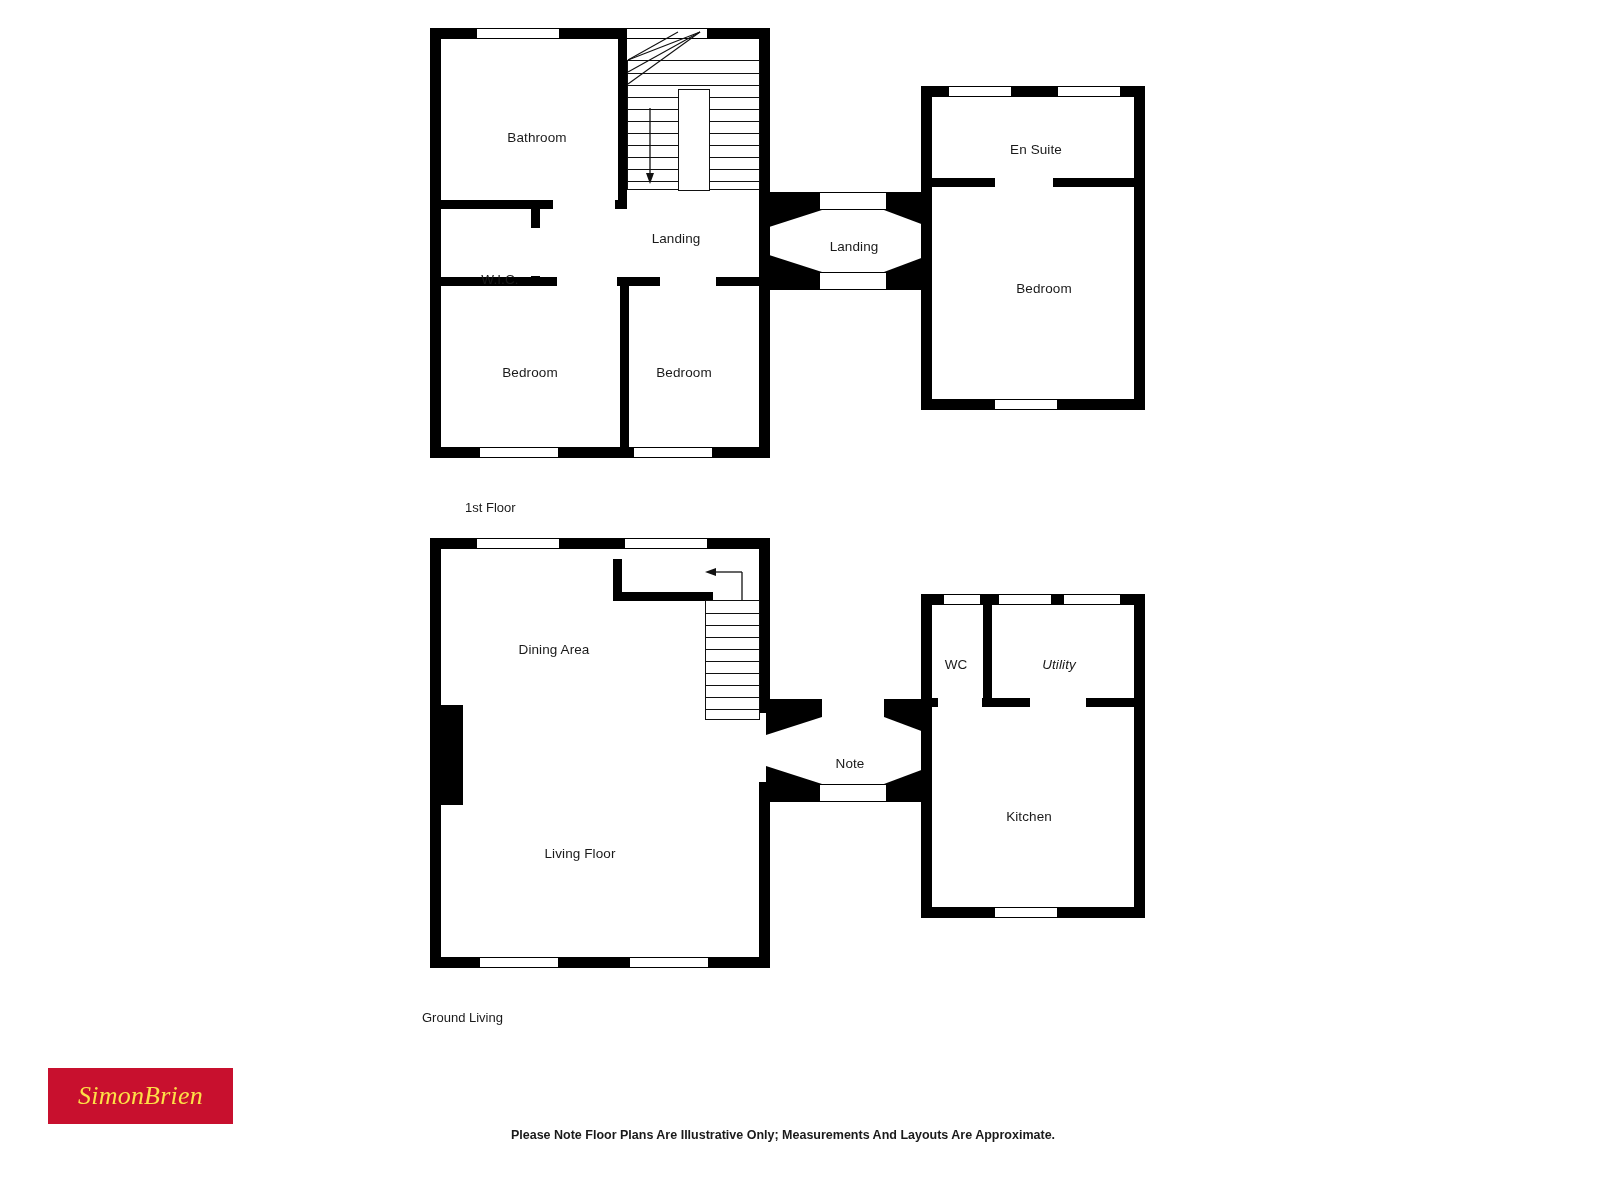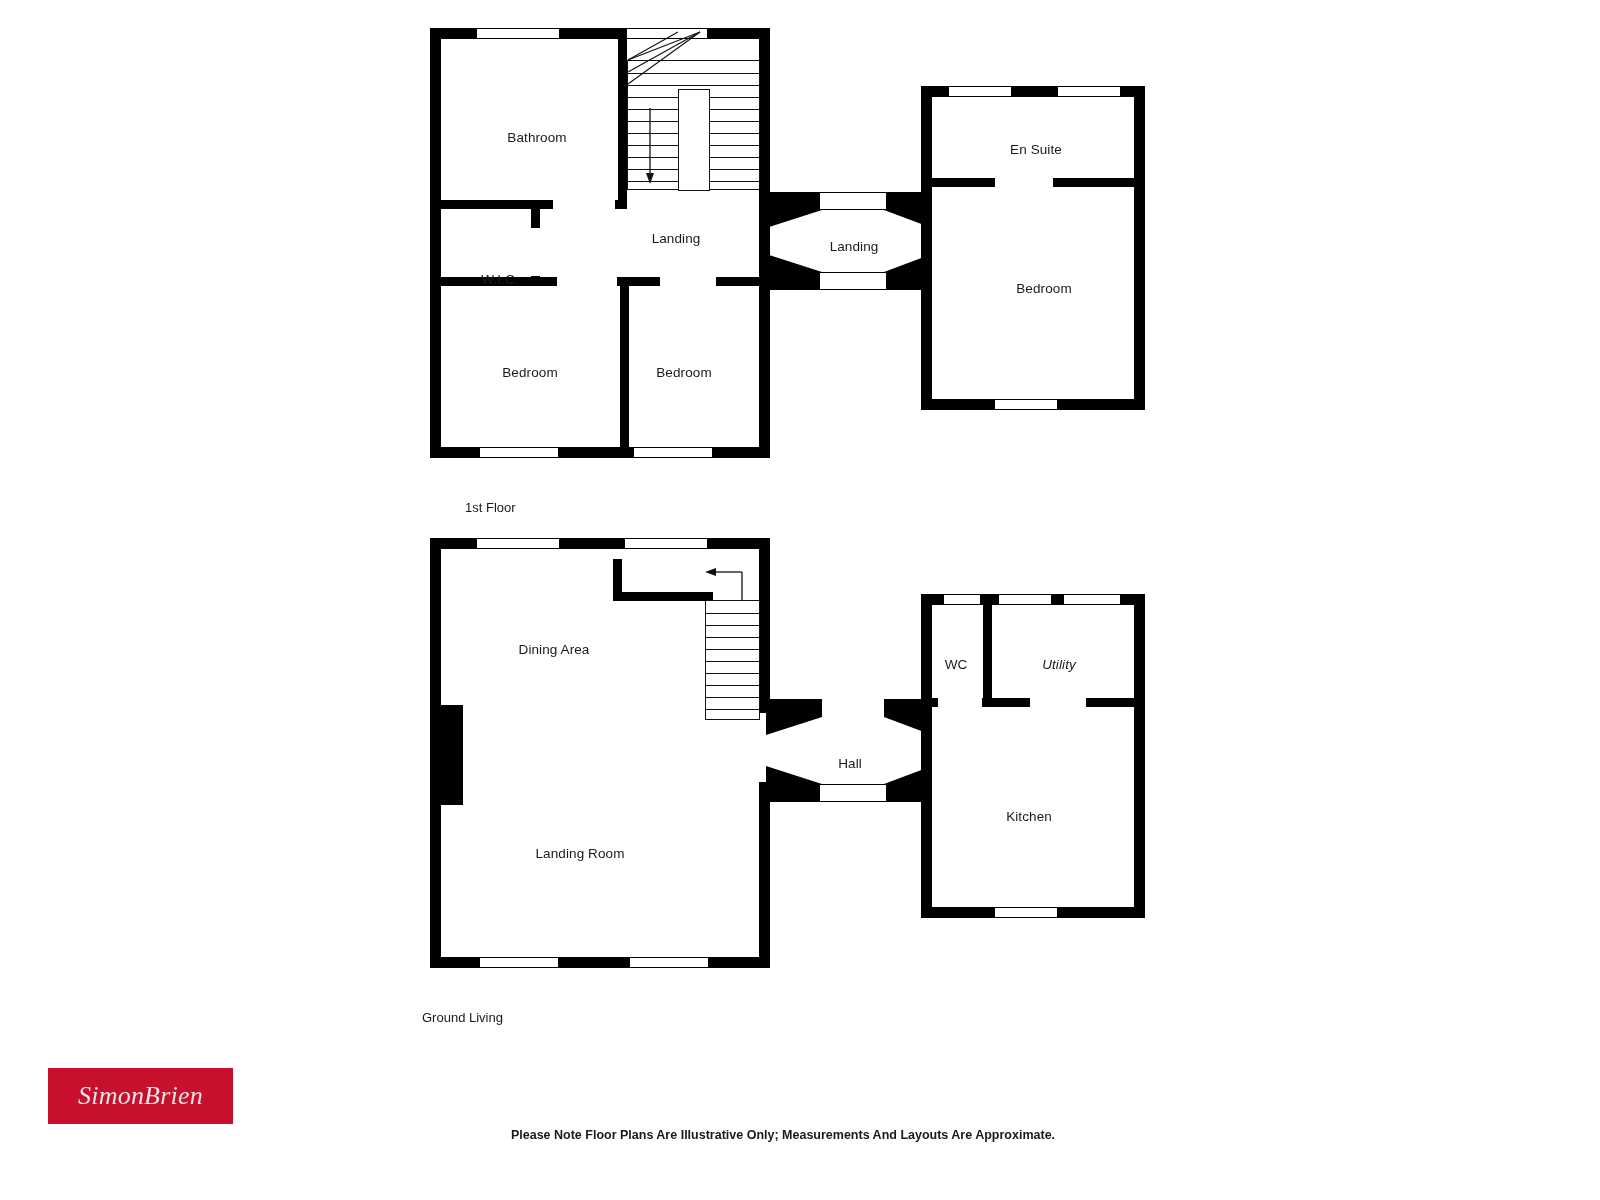--- a/index.html
+++ b/index.html
@@ -72,21 +72,21 @@
   }
   
   .logo {
     position: absolute;
     background: #c8102e;
     display: flex;
     align-items: center;
     justify-content: center;
   }
   .logo-text {
-    color: #e5e5e5;
+    color: #fde047;
     font-family: "Liberation Serif", serif;
     font-size: 26px;
     font-style: italic;
     letter-spacing: 0.2px;
   }
   .disclaimer {
     position: absolute;
     font-size: 12.5px;
     font-weight: bold;
     color: #1a1a1a;
@@ -258,22 +258,22 @@
     <div class="wall" style="left:884px; top:784px; width:48px; height:18px;"></div>
     <div class="window-h" style="left:820px; top:784px; width:66px; height:18px;"></div>
     <svg class="overlay" width="1600" height="1200">
       <polygon points="766,717 822,717 766,735" fill="#000"></polygon>
       <polygon points="932,717 884,717 932,735" fill="#000"></polygon>
       <polygon points="766,784 822,784 766,766" fill="#000"></polygon>
       <polygon points="932,784 884,784 932,766" fill="#000"></polygon>
     </svg>
 
     <div class="label" style="left:554px; top:649px;">Dining Area</div>
-    <div class="label" style="left:580px; top:853px;">Landing Room</div>
-    <div class="label" style="left:850px; top:763px;">Hall</div>
+    <div class="label" style="left:580px; top:853px;">Living Floor</div>
+    <div class="label" style="left:850px; top:763px;">Note</div>
     <div class="label" style="left:956px; top:664px;">WC</div>
     <div class="label" style="left:1059px; top:664px;font-style:italic;">Utility</div>
     <div class="label" style="left:1029px; top:816px;">Kitchen</div>
   </div>
 
   <div class="floor-caption" style="left:422px; top:1010px;">Ground Living</div>
 
   <div class="logo" style="left:48px; top:1068px; width:185px; height:56px;">
     <span class="logo-text">SimonBrien</span>
   </div>

